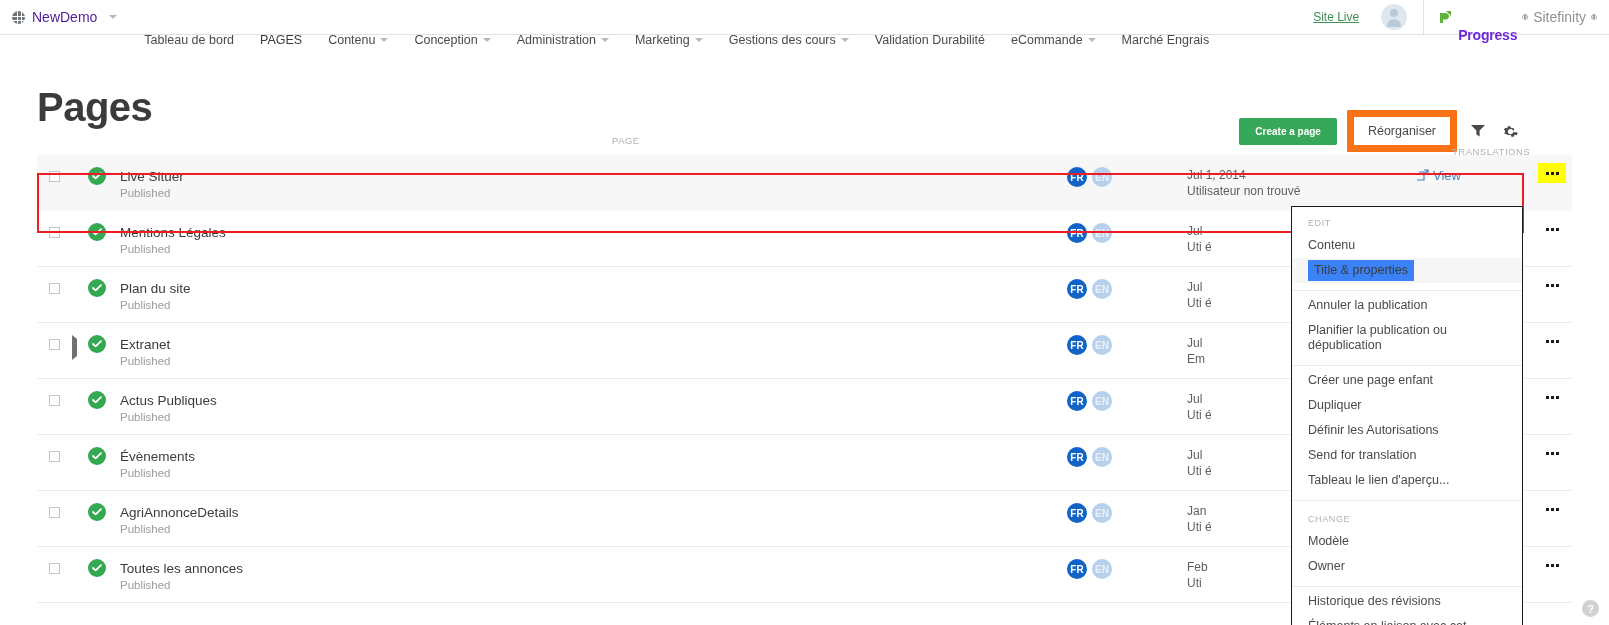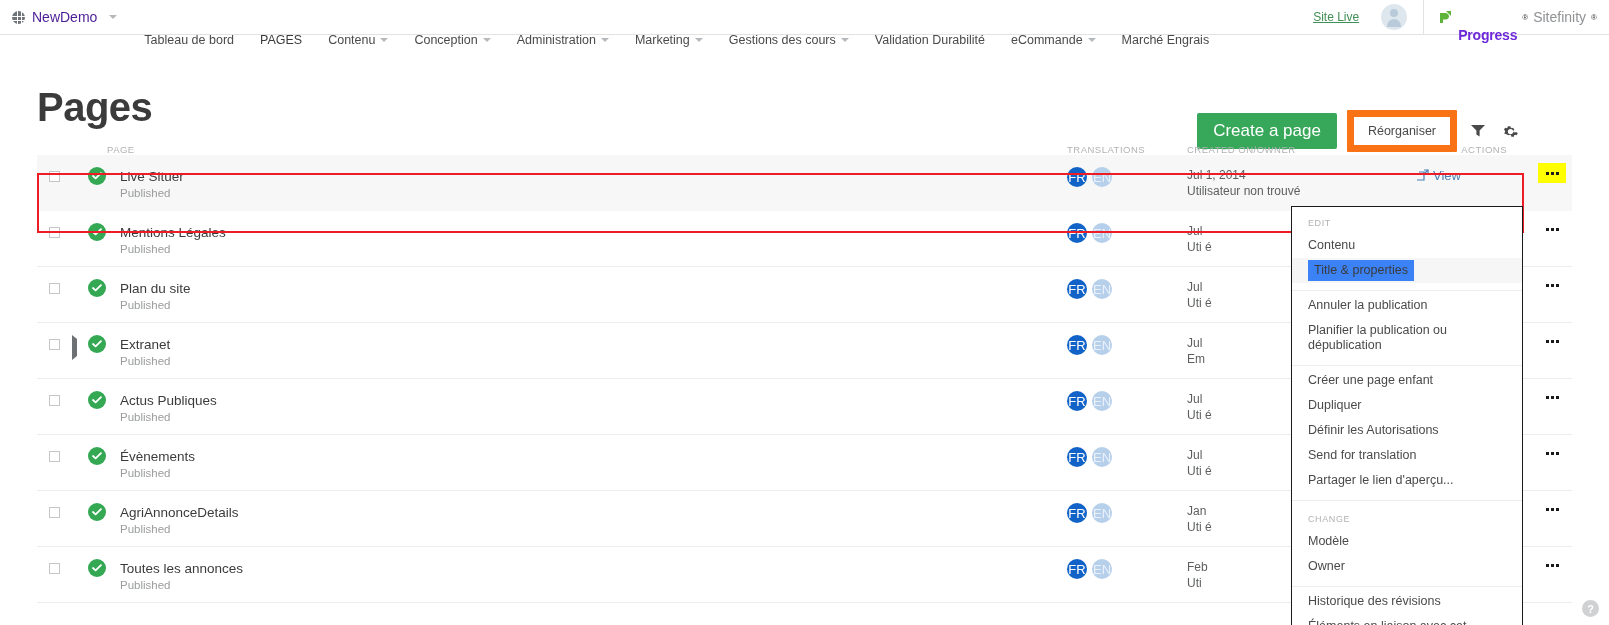--- a/index.html
+++ b/index.html
@@ -100,42 +100,42 @@
     position: absolute; left: 37px; top: 52px;
     font-size: 40px; font-weight: bold; color: #3b3b3b;
     letter-spacing: -0.5px; line-height: 1;
   }
   .head-actions {
     position: absolute; right: 88px; top: 75px;
     display: flex; align-items: center; gap: 10px;
   }
   .btn-primary {
     background: #37a85a; color: #fff;
-    font-size: 17px; border: none; border-radius: 2px;
-    padding: 8px 16px; cursor: pointer;
+    font-size: 10px; border: none; border-radius: 2px;
+    padding: 8px 16px; cursor: pointer; font-weight: bold;
   }
   .btn-secondary {
     background: #fff; color: #4a4a4a;
     font-size: 12.5px; border: 7px solid #f97316; border-radius: 1px;
     padding: 7px 14px; cursor: pointer;
   }
   .icon-btn {
     width: 22px; height: 22px; display: flex; align-items: center;
     justify-content: center; cursor: pointer;
   }
   .funnel { width: 14px; height: 12px; }
   .gearw { width: 15px; height: 15px; }
 
   
   .table-wrap { position: relative; padding: 0 37px; }
   .thead {
     display: flex; align-items: flex-end;
     height: 20px;
     font-size: 9.5px; letter-spacing: 0.5px;
-    color: #b0b2b4; text-transform: uppercase;
+    color: #b0b2b4; text-transform: uppercase; flex-direction: column;
   }
   .col-page     { width: 1030px; padding-left: 70px; }
   .col-trans    { width: 120px; }
   .col-created  { width: 230px; }
   .col-actions  { width: 92px; text-align: right; padding-right: 2px; }
 
   .row {
     display: flex;
     align-items: flex-start;
     border-bottom: 1px solid #ececec;
@@ -167,21 +167,21 @@
     background: #34a853; flex: none; position: relative;
   }
   .status-dot svg { position: absolute; left: 4px; top: 5px; }
   .name-block { margin-left: 14px; }
   .p-name { font-size: 13.5px; color: #3b3b3b; line-height: 16px; }
   .p-status { font-size: 11.5px; color: #9a9c9e; margin-top: 2px; }
 
   .row-trans { width: 120px; display: flex; gap: 5px; padding-top: 0px; }
   .lang {
     width: 20px; height: 20px; border-radius: 50%;
-    font-size: 13px; font-weight: normal; color: #fff;
+    font-size: 10px; font-weight: bold; color: #fff;
     display: flex; align-items: center; justify-content: center;
     cursor: pointer;
   }
   .lang.on  { background: #1163c7; }
   .lang.off { background: #b6cfea; color: #eaf1fa; }
 
   .row-created { width: 230px; font-size: 12px; color: #5c5e60; line-height: 16px; }
   .row-created .owner { color: #5c5e60; }
 
   .row-view { width: 92px; }
@@ -613,21 +613,21 @@
       <div class="dd-item">
         <span>Dupliquer</span>
       </div>
       <div class="dd-item">
         <span>Définir les Autorisations</span>
       </div>
       <div class="dd-item">
         <span>Send for translation</span>
       </div>
       <div class="dd-item">
-        <span>Partager le lien d'aperçu...</span>
+        <span>Tableau le lien d'aperçu...</span>
       </div>
     </div>
   <div class="dd-sep"></div>
   <div class="dd-section-label">CHANGE</div>
   <div id="dd-change">
       <div class="dd-item">
         <span>Modèle</span>
       </div>
       <div class="dd-item">
         <span>Owner</span>

